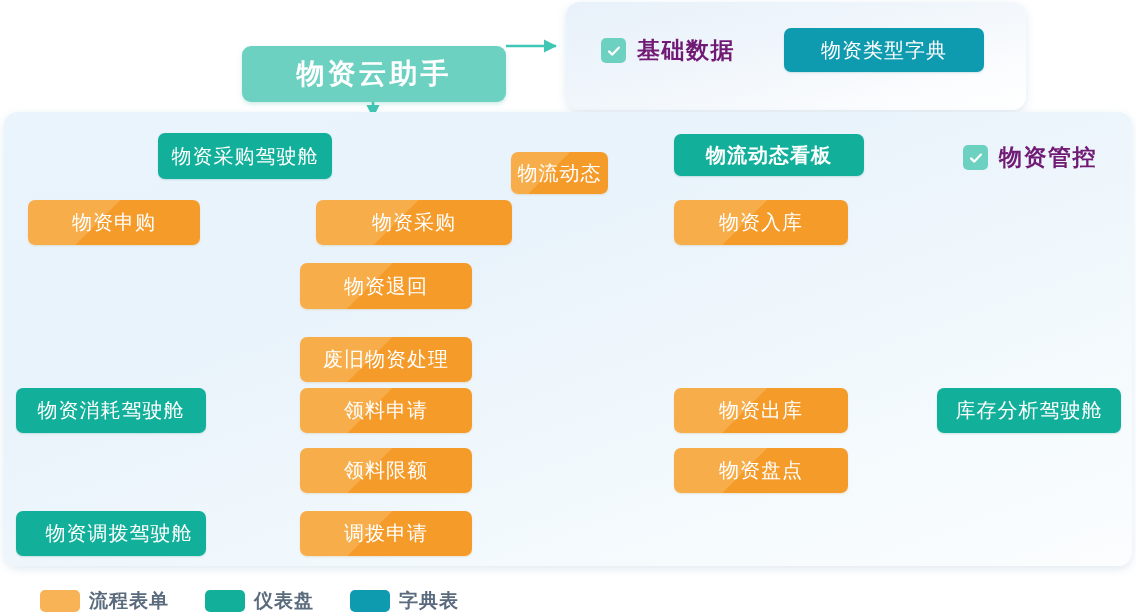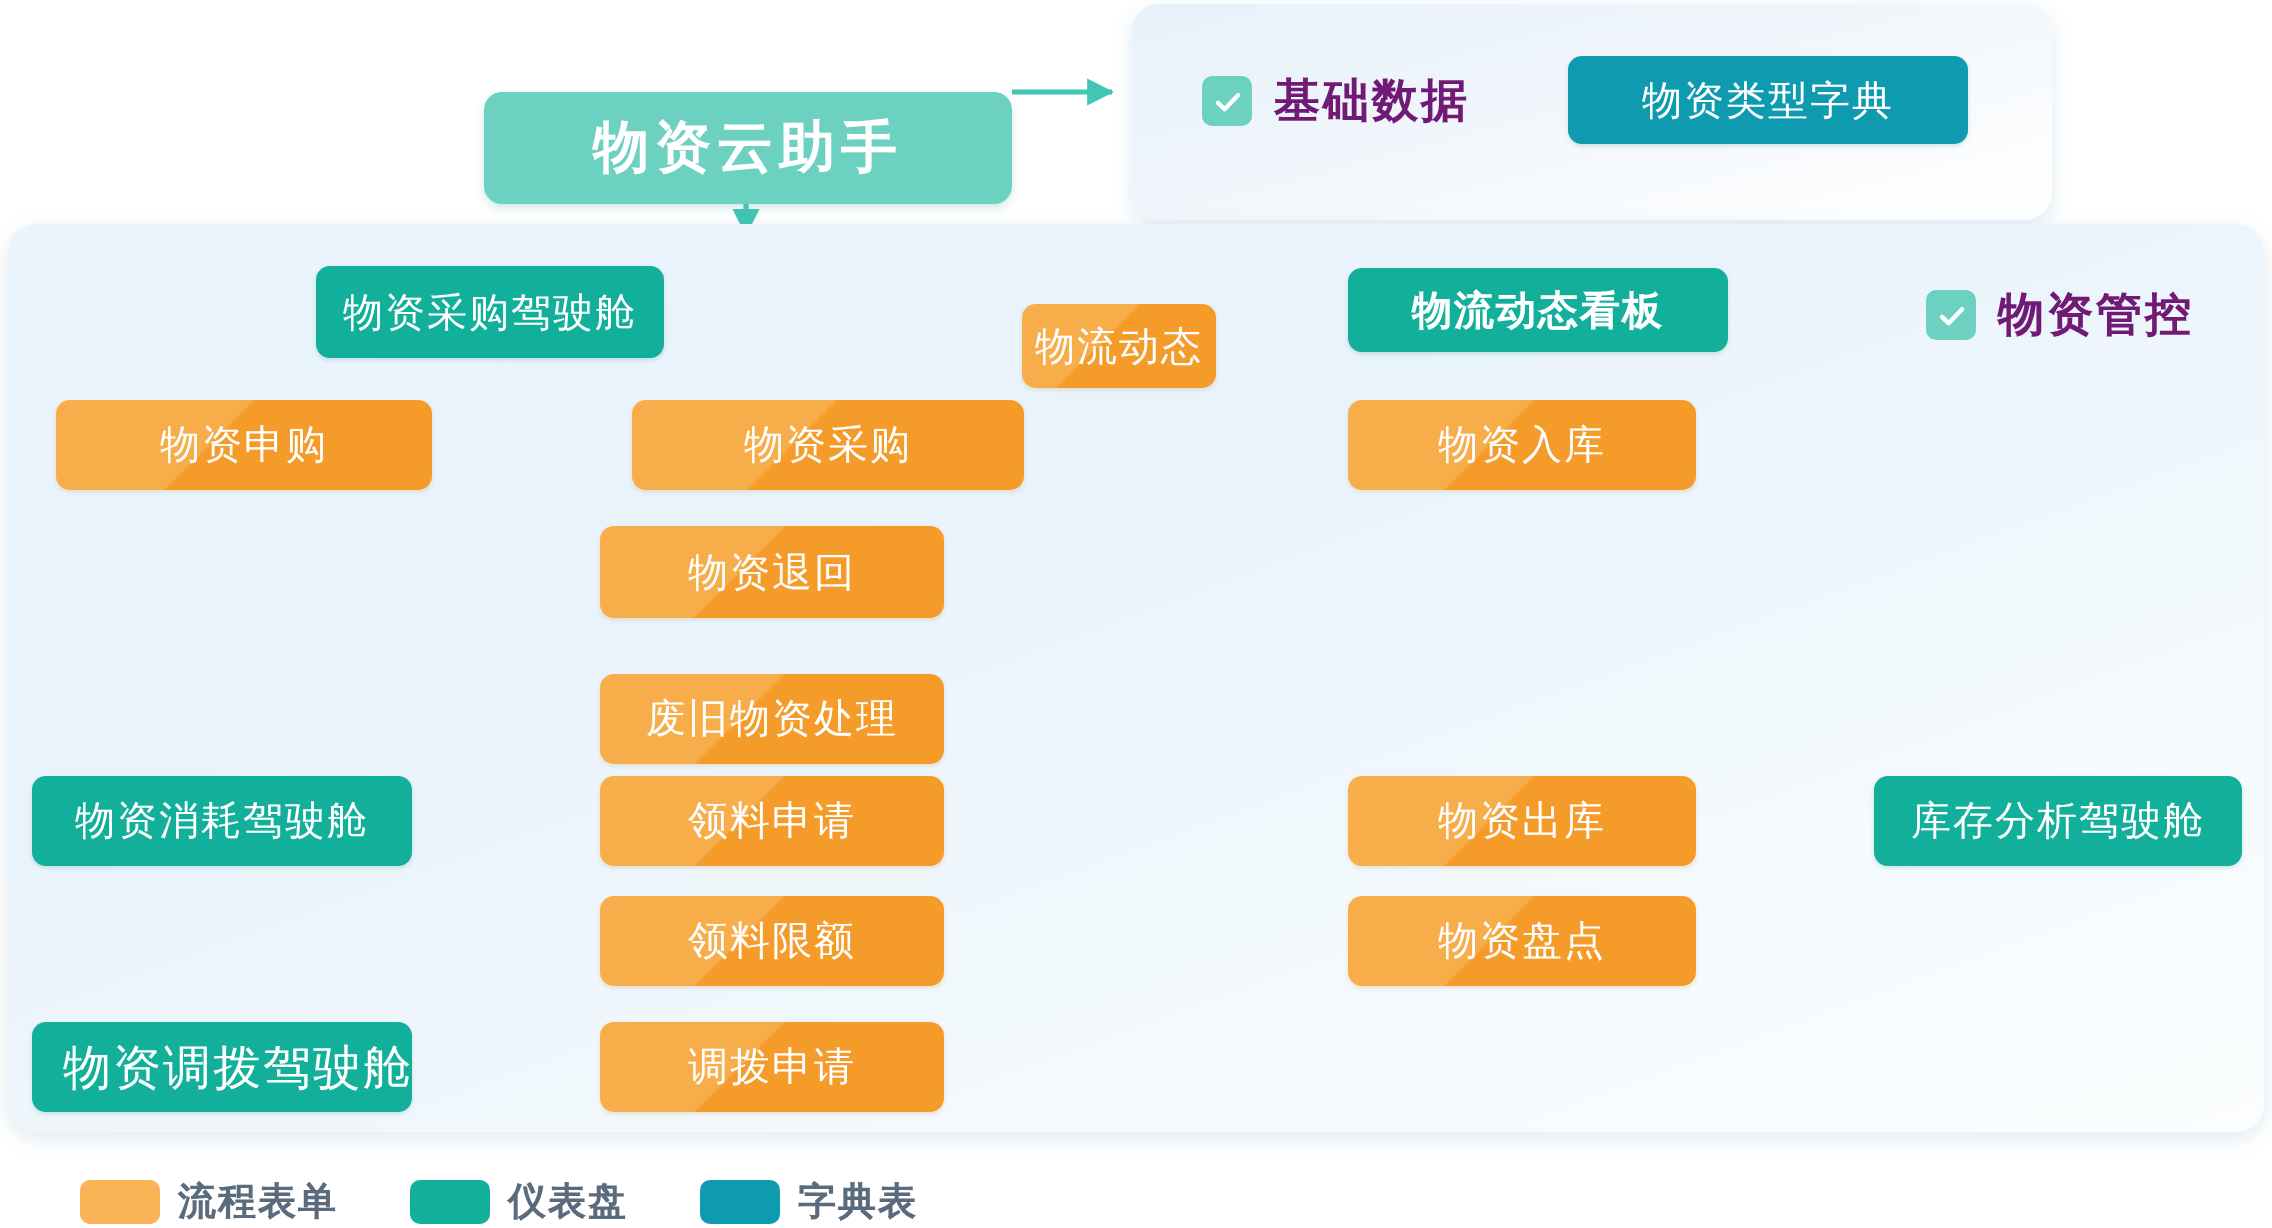--- a/index.html
+++ b/index.html
@@ -175,21 +175,21 @@
           <path d="M3 8.4 L6.3 11.6 L13 4.6" fill="none" stroke="#ffffff" stroke-width="2.2" stroke-linecap="round" stroke-linejoin="round"></path>
         </svg>
     </span>
     <span class="ptxt">物资管控</span>
   </div>
 
   <div class="node dash" style="left:158px;top:133px;width:174px;height:46px;font-size:20px;">
     <span>物资采购驾驶舱</span>
   </div>
 
-  <div class="node form" style="left:28px;top:200px;width:188px;height:45px;font-size:20px;text-align:center;">
+  <div class="node form" style="left:28px;top:200px;width:172px;height:45px;font-size:20px;text-align:center;">
     <span>物资申购</span>
   </div>
 
   <div class="node form" style="left:316px;top:200px;width:196px;height:45px;font-size:20px;">
     <span>物资采购</span>
   </div>
 
   <div class="node form" style="left:300px;top:263px;width:172px;height:46px;font-size:20px;">
     <span>物资退回</span>
   </div>
@@ -231,21 +231,21 @@
   </div>
 
   <div class="node dash" style="left:937px;top:388px;width:184px;height:45px;font-size:20px;">
     <span>库存分析驾驶舱</span>
   </div>
 
   <div class="node form" style="left:300px;top:511px;width:172px;height:45px;font-size:20px;">
     <span>调拨申请</span>
   </div>
 
-  <div class="node dash" style="left:16px;top:511px;width:190px;height:45px;font-size:24px;padding-left:16px;">
+  <div class="node dash" style="left:16px;top:511px;width:190px;height:45px;font-size:20px;padding-left:16px;">
     <span>物资调拨驾驶舱</span>
   </div>
 
   <div id="legend">
     <div class="lg-item">
       <span class="lg-sw form"></span>
       <span class="lg-tx">流程表单</span>
     </div>
     <div class="lg-item">
       <span class="lg-sw dash"></span>

